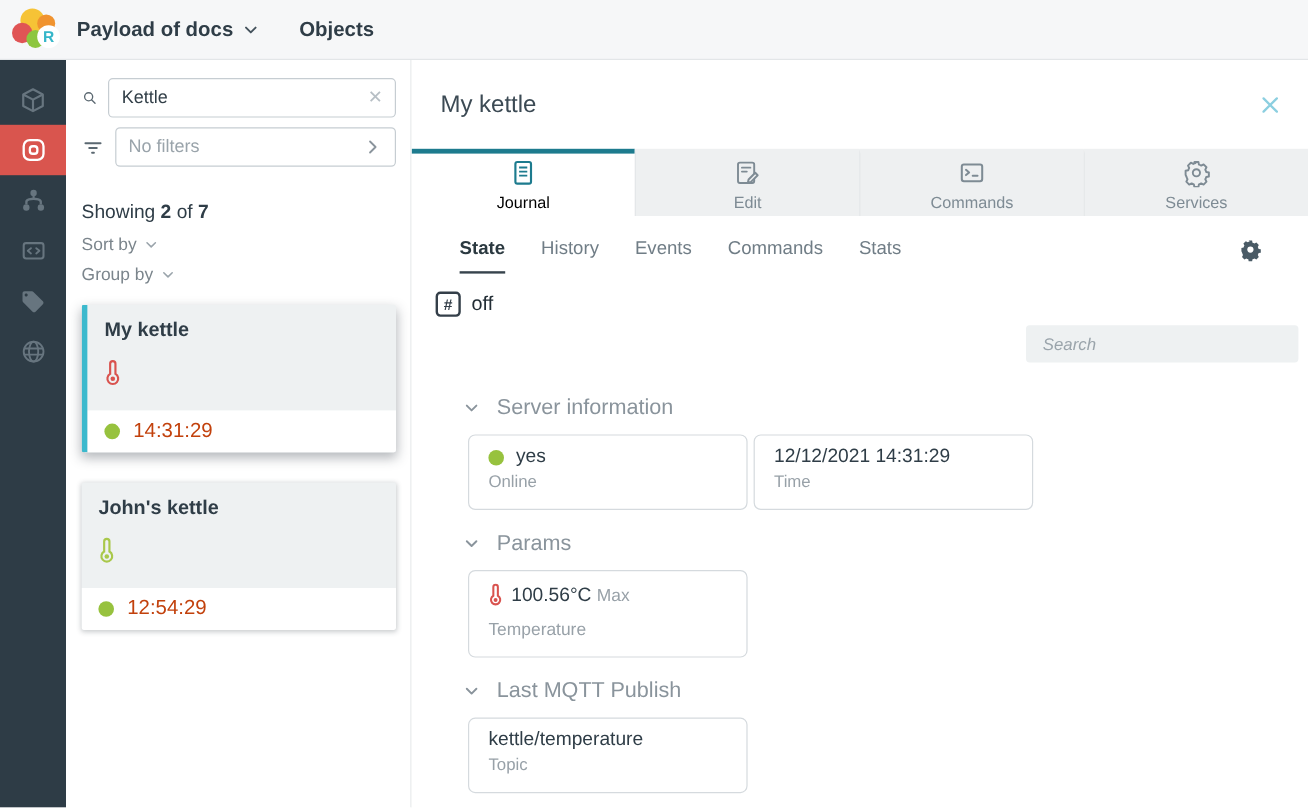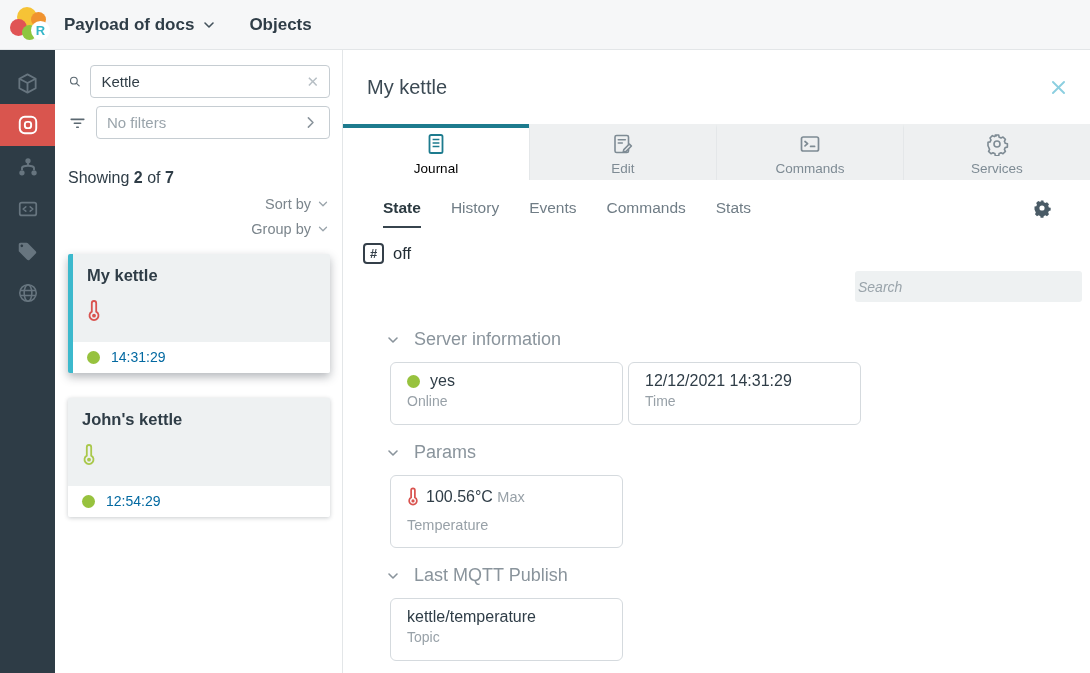--- a/index.html
+++ b/index.html
@@ -57,41 +57,41 @@
     border: none; outline: none; flex: 1; font-size: 15px; color: #313e47; min-width: 0;
     font-family: inherit; background: transparent;
   }
   .clear-x { color: #b7bfc5; font-size: 15px; cursor: pointer; line-height: 1; }
   .ph { flex: 1; color: #9aa4ab; font-size: 15px; }
   .field .chev { color: #8a949c; }
 
   .showing { margin-top: 30px; font-size: 16px; color: #2f3d47; }
   .showing b { font-weight: 700; }
   .sortline {
-    display: flex; justify-content: flex-end; align-items: center; gap: 5px;
+    display: flex; justify-content: flex-start; align-items: center; gap: 5px;
     color: #7b858c; font-size: 14.5px; margin-top: 9px; cursor: pointer;
   }
   .sortline svg { color: #9aa4ab; }
 
   .dev-list { margin-top: 17px; }
   .dev-card {
     border-radius: 2px; margin-bottom: 25px; cursor: pointer;
     box-shadow: 0 1px 4px rgba(40,50,60,.25);
     background: #eef1f2; overflow: hidden;
   }
   .dev-card.selected {
     border-left: 5px solid #3cb9cd;
     box-shadow: 0 4px 10px rgba(40,50,60,.35);
   }
   .dev-body { padding: 12px 14px 10px; height: 88px; }
   .dev-title { font-size: 16.5px; font-weight: 600; color: #2f3d47; }
   .dev-thermo { display: inline-block; margin-top: 14px; }
   .dev-footer { background: #fff; padding: 7px 14px 8px; display: flex; align-items: center; gap: 11px; }
   .gdot { width: 13px; height: 13px; border-radius: 50%; background: #97c23e; flex: 0 0 auto; }
-  .dev-time { font-size: 14px; color: #0369a1; }
+  .dev-time { font-size: 17px; color: #c2410c; }
   .thermo-red { color: #d9534f; }
   .thermo-green { color: #a9c84b; }
 
   
   .main { flex: 1; background: #fff; display: flex; flex-direction: column; min-width: 0; overflow: hidden; }
   .main-hd { height: 74px; flex: 0 0 74px; display: flex; align-items: center; padding: 0 22px 0 24px; }
   .main-title { font-size: 20px; color: #3c4a54; }
   .close-btn { margin-left: auto; color: #8ccfe0; cursor: pointer; display: flex; }
 
   .tabs { display: flex; height: 56px; flex: 0 0 56px; }
@@ -114,21 +114,21 @@
   .hash-badge {
     width: 21px; height: 21px; border: 2px solid #343f49; border-radius: 4px;
     display: flex; align-items: center; justify-content: center;
     font-weight: 700; font-size: 13px; color: #343f49;
   }
   .badge-label { font-size: 16.5px; color: #222d35; }
 
   .msearch-row { display: flex; justify-content: flex-end; padding: 7px 8px 0 0; }
   .msearch {
     width: 227px; height: 31px; background: #eef1f2; border: none; border-radius: 3px;
-    font-style: italic; font-size: 14px; color: #37434c; padding: 0 3px; outline: none;
+    font-style: italic; font-size: 14px; color: #37434c; padding: 0 14px; outline: none;
     font-family: inherit;
   }
   .msearch::placeholder { color: #9aa4ab; font-style: italic; }
 
   .sections { padding: 27px 0 0 35px; overflow: hidden; }
   .section-hd {
     display: flex; align-items: center; gap: 13px; color: #8a949c;
     font-size: 18px; margin: 0 0 12px 7px; cursor: pointer;
   }
   .cards { display: flex; gap: 5px; margin-bottom: 17px; padding-left: 12px; }

